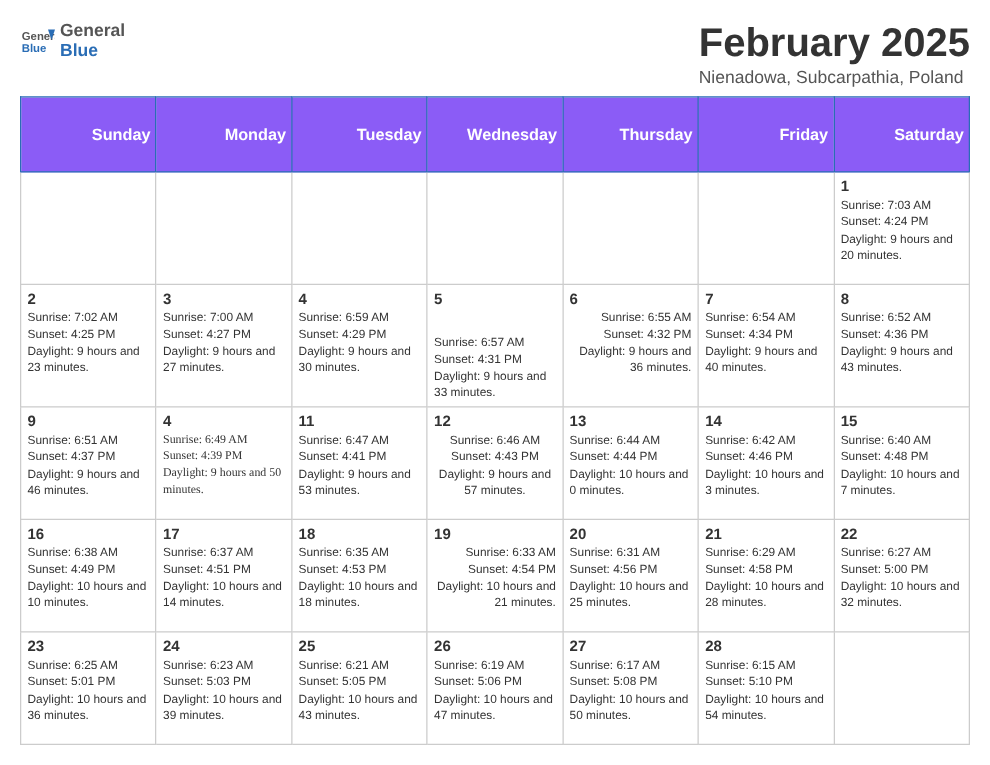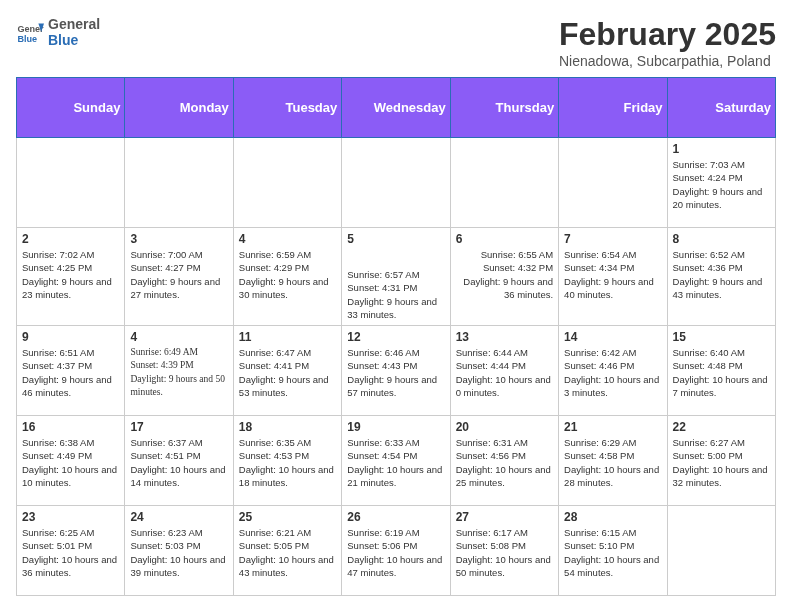--- a/index.html
+++ b/index.html
@@ -185,21 +185,21 @@
 Daylight: 9 hours and 50 minutes.</div>
         </td>
         <td>
           <span class="day-number">11</span>
           <div class="day-info" style="white-space: pre-line;">Sunrise: 6:47 AM
 Sunset: 4:41 PM
 Daylight: 9 hours and 53 minutes.</div>
         </td>
         <td>
           <span class="day-number">12</span>
-          <div class="day-info" style="white-space: pre-line;">Sunrise: 6:46 AM
+          <div class="day-info" style="white-space: pre-line; text-align: center;">Sunrise: 6:46 AM
 Sunset: 4:43 PM
 Daylight: 9 hours and 57 minutes.</div>
         </td>
         <td>
           <span class="day-number">13</span>
           <div class="day-info" style="white-space: pre-line;">Sunrise: 6:44 AM
 Sunset: 4:44 PM
 Daylight: 10 hours and 0 minutes.</div>
         </td>
         <td>
@@ -229,21 +229,21 @@
 Daylight: 10 hours and 14 minutes.</div>
         </td>
         <td>
           <span class="day-number">18</span>
           <div class="day-info" style="white-space: pre-line;">Sunrise: 6:35 AM
 Sunset: 4:53 PM
 Daylight: 10 hours and 18 minutes.</div>
         </td>
         <td>
           <span class="day-number">19</span>
-          <div class="day-info" style="white-space: pre-line;">Sunrise: 6:33 AM
+          <div class="day-info" style="white-space: pre-line; text-align: right;">Sunrise: 6:33 AM
 Sunset: 4:54 PM
 Daylight: 10 hours and 21 minutes.</div>
         </td>
         <td>
           <span class="day-number">20</span>
           <div class="day-info" style="white-space: pre-line;">Sunrise: 6:31 AM
 Sunset: 4:56 PM
 Daylight: 10 hours and 25 minutes.</div>
         </td>
         <td>

